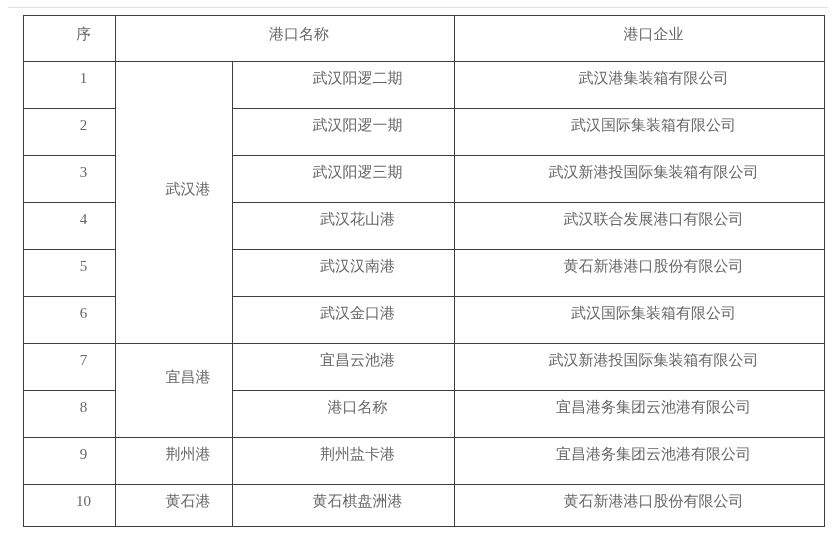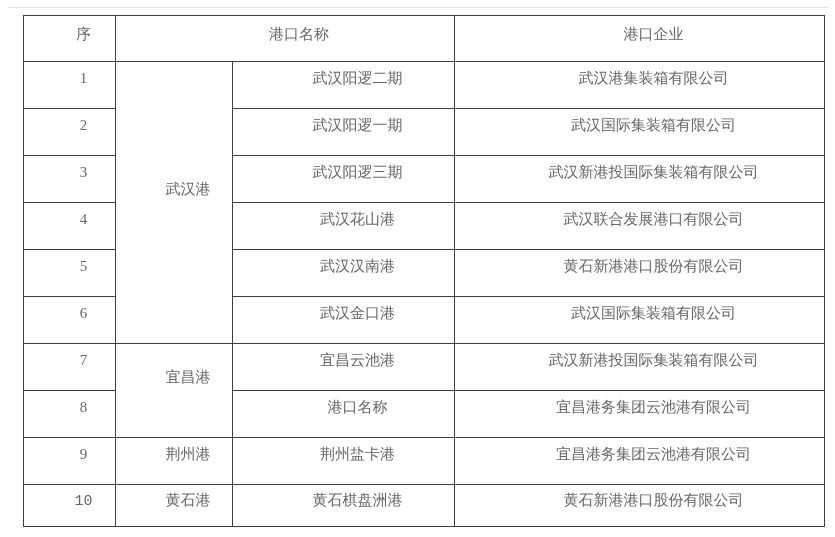--- a/index.html
+++ b/index.html
@@ -42,21 +42,21 @@
     text-align: center;
     vertical-align: top;
     padding: 8px 0 0 28px;  
     line-height: 17px;
     white-space: nowrap;
     overflow: hidden;
   }
   .port-table thead tr { height: 46px; }
   .port-table thead th { padding-top: 10px; }
   .port-table tbody tr { height: 47px; }
-  .port-table tbody tr.last-row { height: 42px; font-family: Liberation Mono, monospace; }
+  .port-table tbody tr.last-row { height: 42px; }
   .port-table td.merged {
     vertical-align: middle;
     padding-top: 0;
     padding-bottom: 26px; 
     text-align: center;
   }
 </style>
 </head>
 <body>
 

